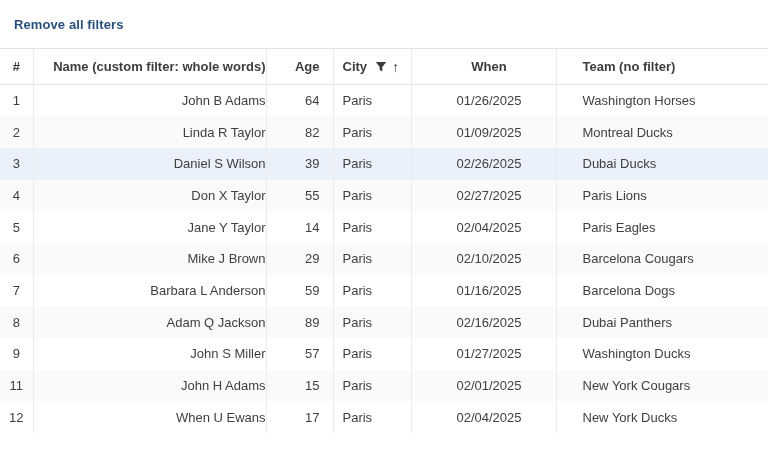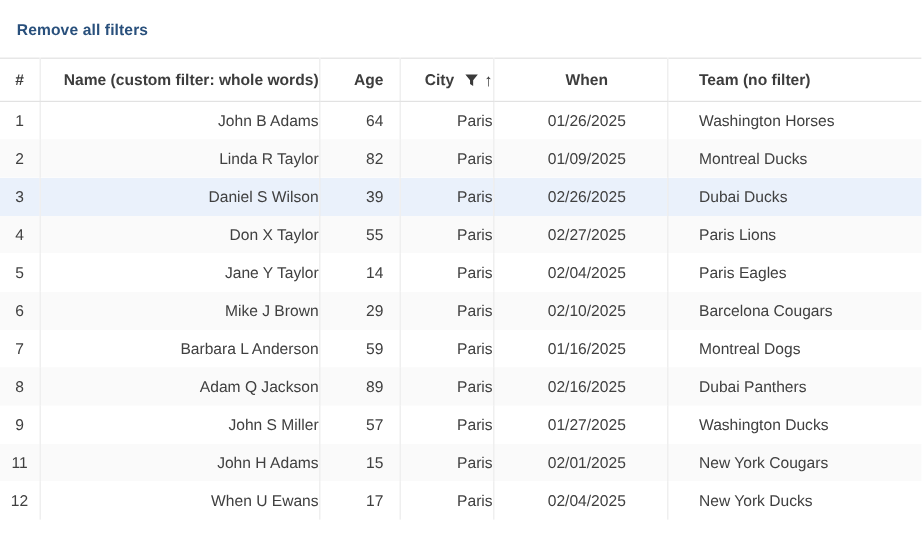--- a/index.html
+++ b/index.html
@@ -57,21 +57,21 @@
   }
   tbody td {
     height: 31.7px;
     font-weight: 400;
     color: var(--body-text, #404040);
   }
 
   .col-idx  { text-align: center; }
   .col-name { text-align: right;  padding-left: 12px; }
   .col-age  { text-align: right; padding-right: 13px; }
-  .col-city { text-align: right;  padding-left: 9px; }
+  .col-city { text-align: left;  padding-left: 9px; }
   .col-when { text-align: center;  padding-left: 11px; }
   .col-team { text-align: left;  padding-left: 26px; }
 
   tbody tr:nth-child(even) { background: var(--stripe, #fafafa); }
   tbody tr.highlighted { background: var(--highlight, #eaf1fb); }
 
   .hdr-inline {
     display: inline-flex;
     align-items: center;
     gap: 5px;
@@ -170,21 +170,21 @@
     <td class="col-city">Paris</td>
     <td class="col-when">02/10/2025</td>
     <td class="col-team">Barcelona Cougars</td>
   </tr>
       <tr>
     <td class="col-idx">7</td>
     <td class="col-name">Barbara L Anderson</td>
     <td class="col-age">59</td>
     <td class="col-city">Paris</td>
     <td class="col-when">01/16/2025</td>
-    <td class="col-team">Montreal Dogs</td>
+    <td class="col-team">Barcelona Dogs</td>
   </tr>
       <tr>
     <td class="col-idx">8</td>
     <td class="col-name">Adam Q Jackson</td>
     <td class="col-age">89</td>
     <td class="col-city">Paris</td>
     <td class="col-when">02/16/2025</td>
     <td class="col-team">Dubai Panthers</td>
   </tr>
       <tr>

